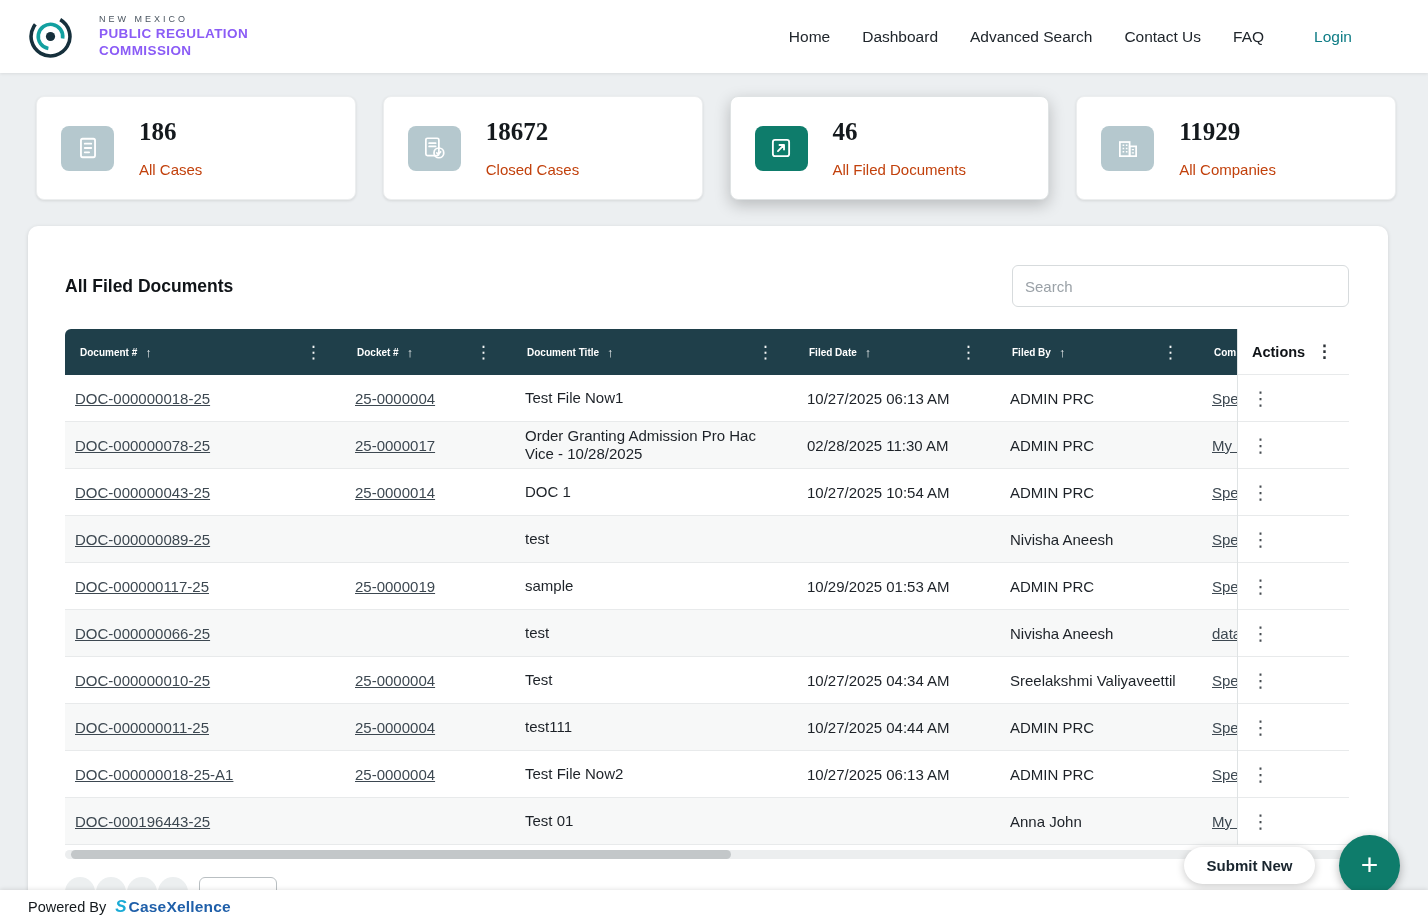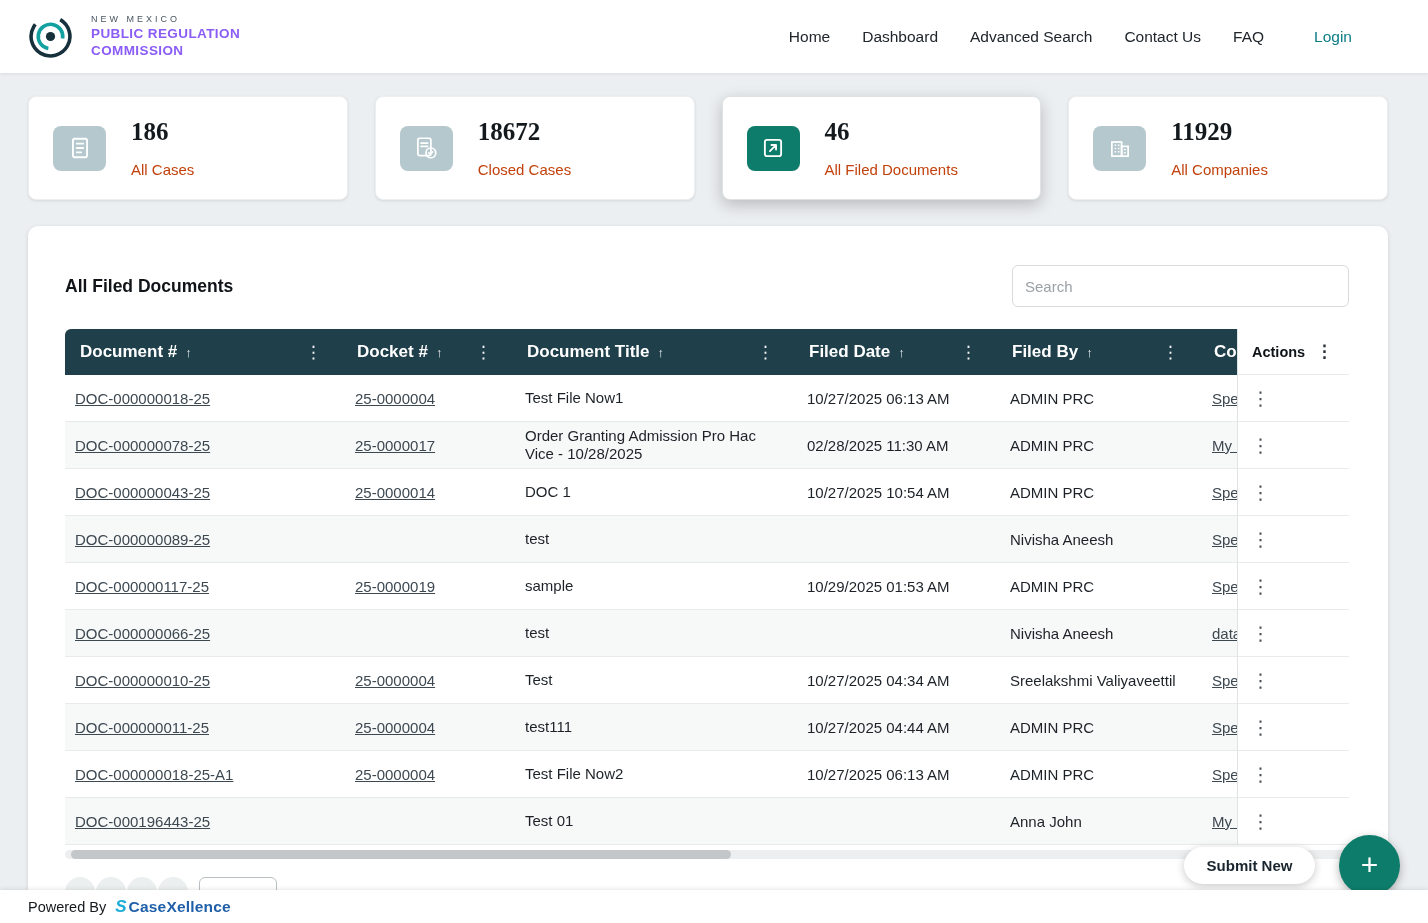--- a/index.html
+++ b/index.html
@@ -11,29 +11,29 @@
     --login:#0E7C85;
   }
   *{box-sizing:border-box;margin:0;padding:0}
   html,body{width:1428px;height:923px}
   body{font-family:"Liberation Sans",sans-serif;background:#ECEFF1;position:relative;overflow:hidden;color:#1d2228}
 
   
   .topbar{position:absolute;top:0;left:0;width:100%;height:73px;background:#fff;
     box-shadow:0 1px 3px rgba(0,0,0,.08);display:flex;align-items:center;
     justify-content:space-between;padding:0 76px 0 28px;z-index:5}
-  .logo{display:flex;align-items:center;gap:18px;cursor:pointer}
+  .logo{display:flex;align-items:center;gap:26px;cursor:pointer}
   .logo-text .l1{font-size:9px;letter-spacing:3px;color:#4a5560;margin-bottom:2px}
   .logo-text .l2,.logo-text .l3{font-size:13.5px;font-weight:700;color:#8b5cf6;letter-spacing:.4px;line-height:1.25}
   .nav{display:flex;align-items:center;gap:32px}
   .nav-item{font-size:15.5px;color:#20262c;cursor:pointer;text-decoration:none}
   .nav-item.accent{color:var(--login);margin-left:18px}
 
   
-  .stats{position:absolute;top:96px;left:28px;width:1360px;display:flex;gap:27px}
+  .stats{position:absolute;top:96px;left:36px;width:1360px;display:flex;gap:27px}
   .card{flex:1;height:104px;background:#fff;border-radius:8px;border:1px solid #eceeef;
     box-shadow:0 1px 3px rgba(0,0,0,.10);display:flex;align-items:center;padding-left:24px;cursor:pointer}
   .card.active{box-shadow:0 5px 16px rgba(0,0,0,.22);border-color:#dfe3e4}
   .card-icon{width:53px;height:45px;border-radius:8px;background:var(--muted-icon);
     display:flex;align-items:center;justify-content:center;flex:none}
   .card.active .card-icon{background:var(--teal)}
   .card-text{margin-left:25px}
   .card-value{font-family:"Liberation Serif",serif;font-size:25px;font-weight:700;color:#14191d;line-height:1.1}
   .card-label{font-size:15px;color:#c2410c;margin-top:16px}
 
@@ -44,21 +44,21 @@
   .panel-title{font-size:17.5px;font-weight:700;color:#101418}
   .search{width:337px;height:42px;border:1px solid #d7dbdd;border-radius:6px;padding:0 12px;
     font-size:15px;color:#333;outline:none;font-family:"Liberation Sans",sans-serif;background:#fff}
   .search::placeholder{color:#9aa1a7}
 
   
   .table-wrap{position:relative;margin:22px 39px 0 37px;width:1284px}
   .thead{display:flex;height:46px;background:var(--thead);border-radius:6px 6px 0 0;color:#fff}
   .th{display:flex;align-items:center;padding:0 8px 0 27px;flex:none}
   .th:first-child{padding-left:15px}
-  .th-label{font-size:17px;font-weight:700;white-space:nowrap}
+  .th-label{font-size:10px;font-weight:700;white-space:nowrap}
   .th-sort{margin-left:8px;font-size:13px;opacity:.95;font-weight:400}
   .th-kebab{margin-left:auto;font-size:17px;opacity:.95;cursor:pointer;line-height:1}
   .tr{display:flex;height:47px;align-items:center;border-bottom:1px solid #e8eaeb;font-size:15px;background:#fff}
   .tr:nth-child(even){background:#f7f8f8}
   .td{padding:0 8px 0 25px;overflow:hidden;flex:none;white-space:nowrap}
   .td:first-child{padding-left:10px}
   .td-title{white-space:normal;line-height:18px;max-height:38px}
   a.cell-link{color:#3d4851;text-decoration:underline;cursor:pointer;white-space:nowrap}
 
   

